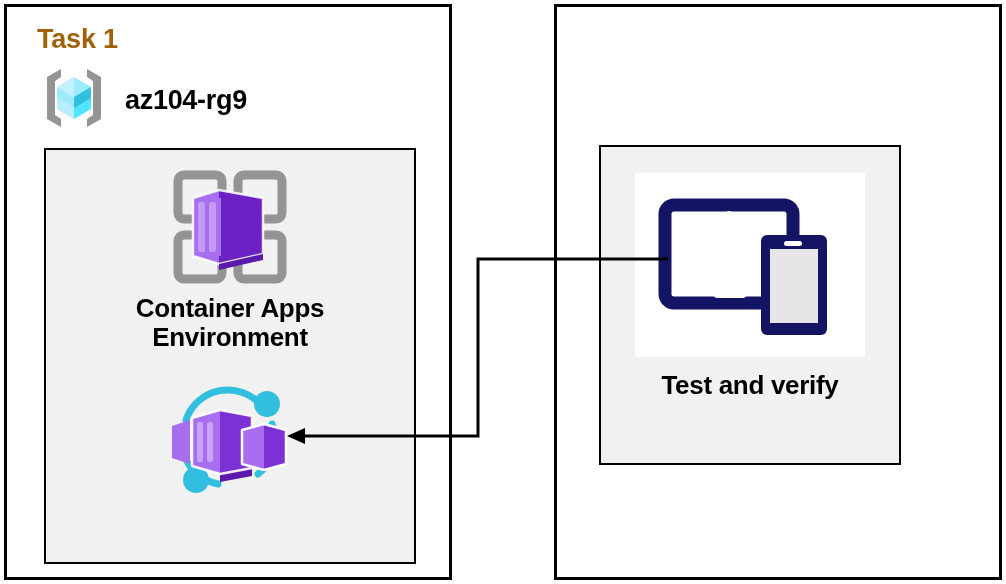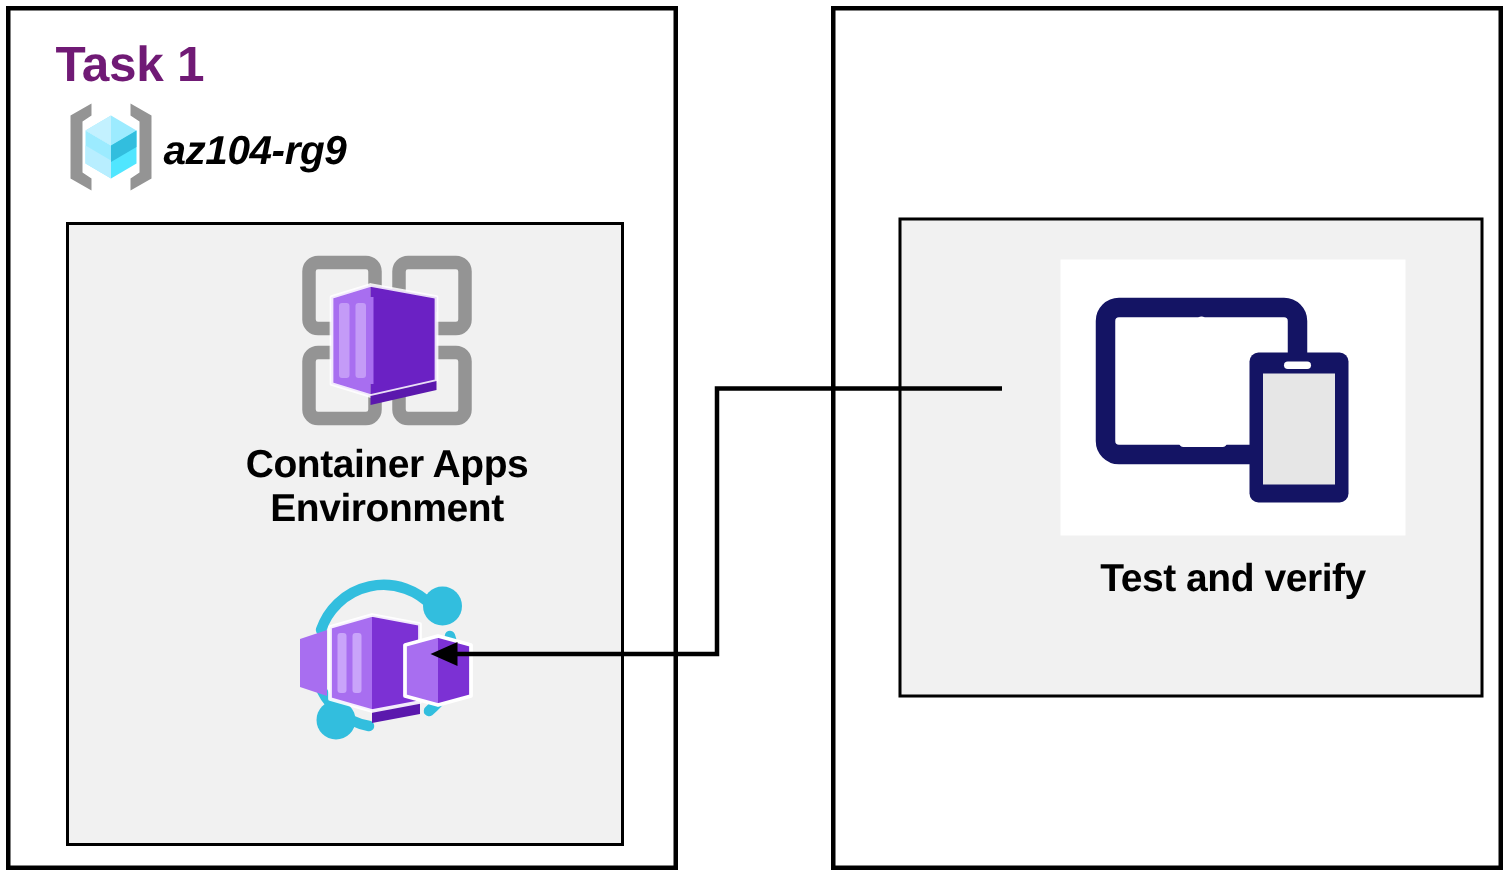--- a/index.html
+++ b/index.html
@@ -23,64 +23,63 @@
     position: absolute;
     border: 3px solid #000000;
     background: #ffffff;
     box-sizing: border-box;
   }
   #task1-panel { left: 4px;   top: 4px; width: 448px; height: 576px; }
   #task2-panel { left: 554px; top: 4px; width: 448px; height: 576px; }
 
   .task-title {
     position: absolute;
-    font-size: 33px;
+    font-size: 27px;
     font-weight: bold;
-    color: #701a75;
+    color: #a16207;
     letter-spacing: -0.2px;
     white-space: nowrap;
   }
   #task1-title { left: 30px;  top: 17px; }
   #task2-title { left: 30px;  top: 17px; }
 
   
   #rg-row {
     position: absolute;
     left: 32px;
     top: 57px;
     display: flex;
     align-items: center;
-    font-style: italic;
+    gap: 16px;
   }
   #rg-label {
     font-size: 27px;
     font-weight: bold;
     color: #000000;
     white-space: nowrap;
     letter-spacing: -0.3px;
   }
 
   
   .group-box {
     position: absolute;
     background: #f1f1f1;
     border: 2px solid #000000;
     box-sizing: border-box;
   }
   #task1-group { left: 37px;  top: 141px; width: 372px; height: 416px; }
-  #task2-group { left: 42px;  top: 138px; width: 390px; height: 320px; }
+  #task2-group { left: 42px;  top: 138px; width: 302px; height: 320px; }
 
   
   .tile {
     position: absolute;
     display: flex;
     flex-direction: column;
     align-items: center;
     width: 100%;
-    padding-left: 28px;
   }
   .tile-label {
     font-size: 26px;
     font-weight: bold;
     color: #000000;
     text-align: center;
     line-height: 1.12;
     letter-spacing: -0.3px;
     white-space: pre-line;
   }

